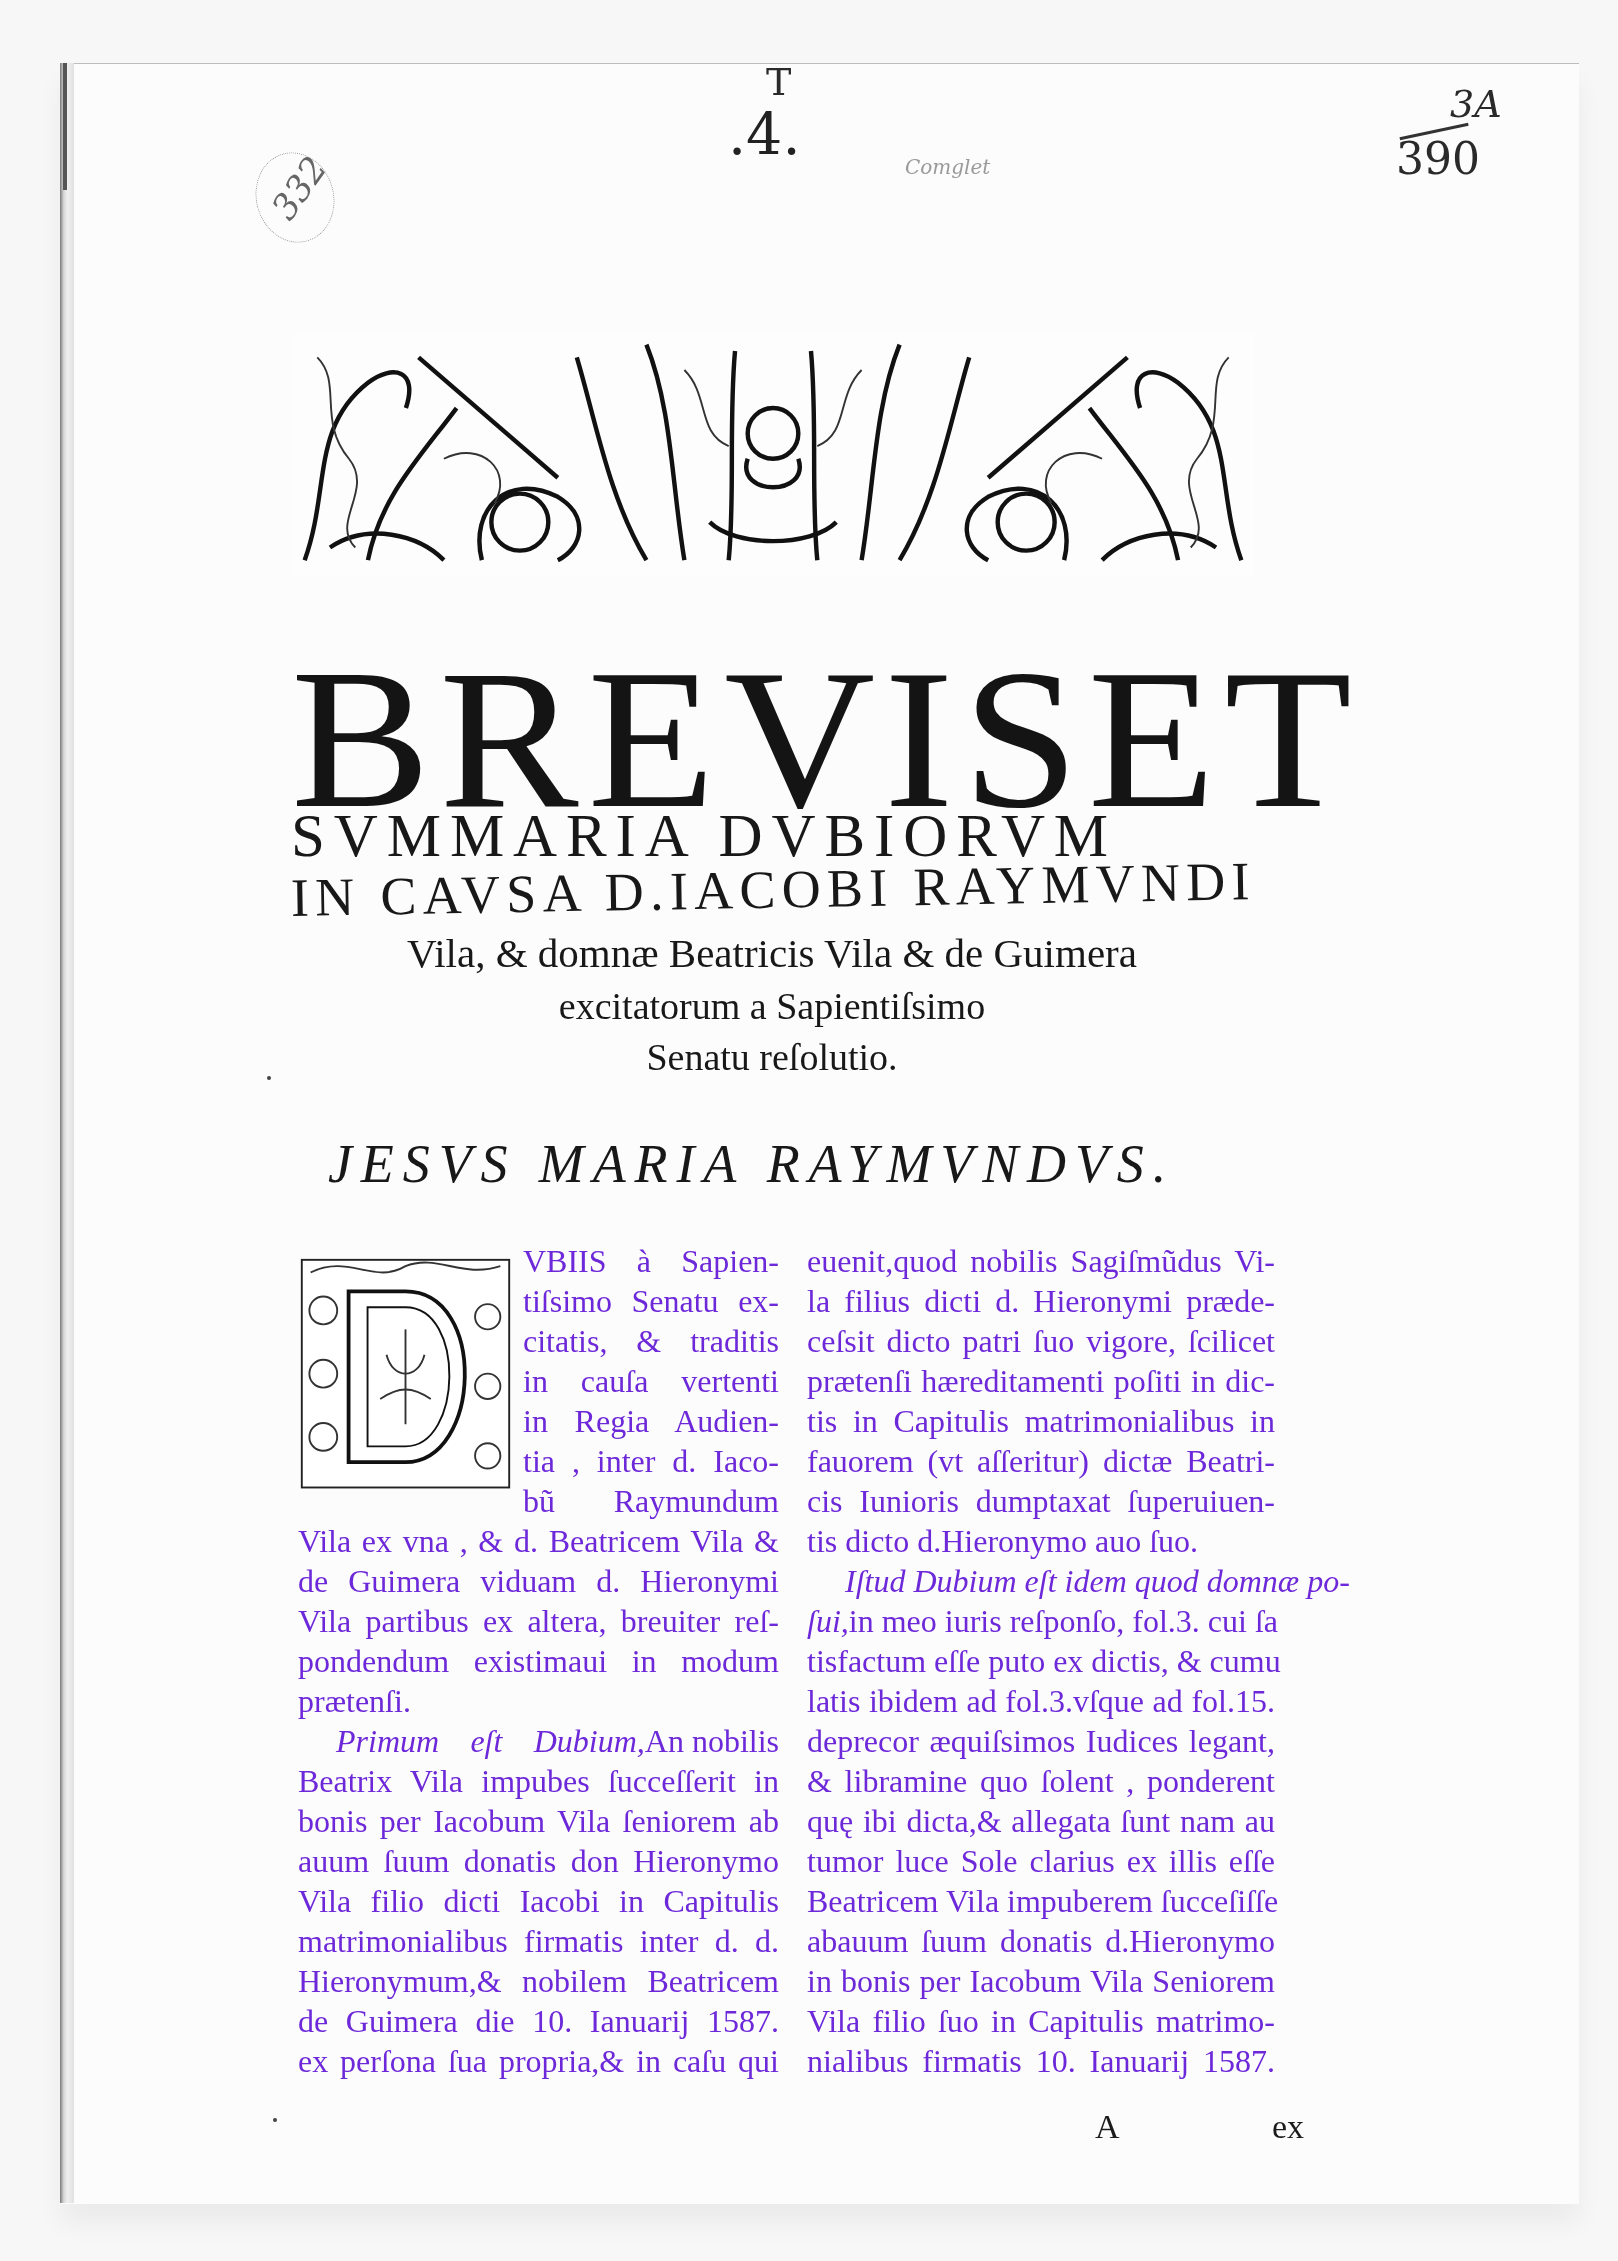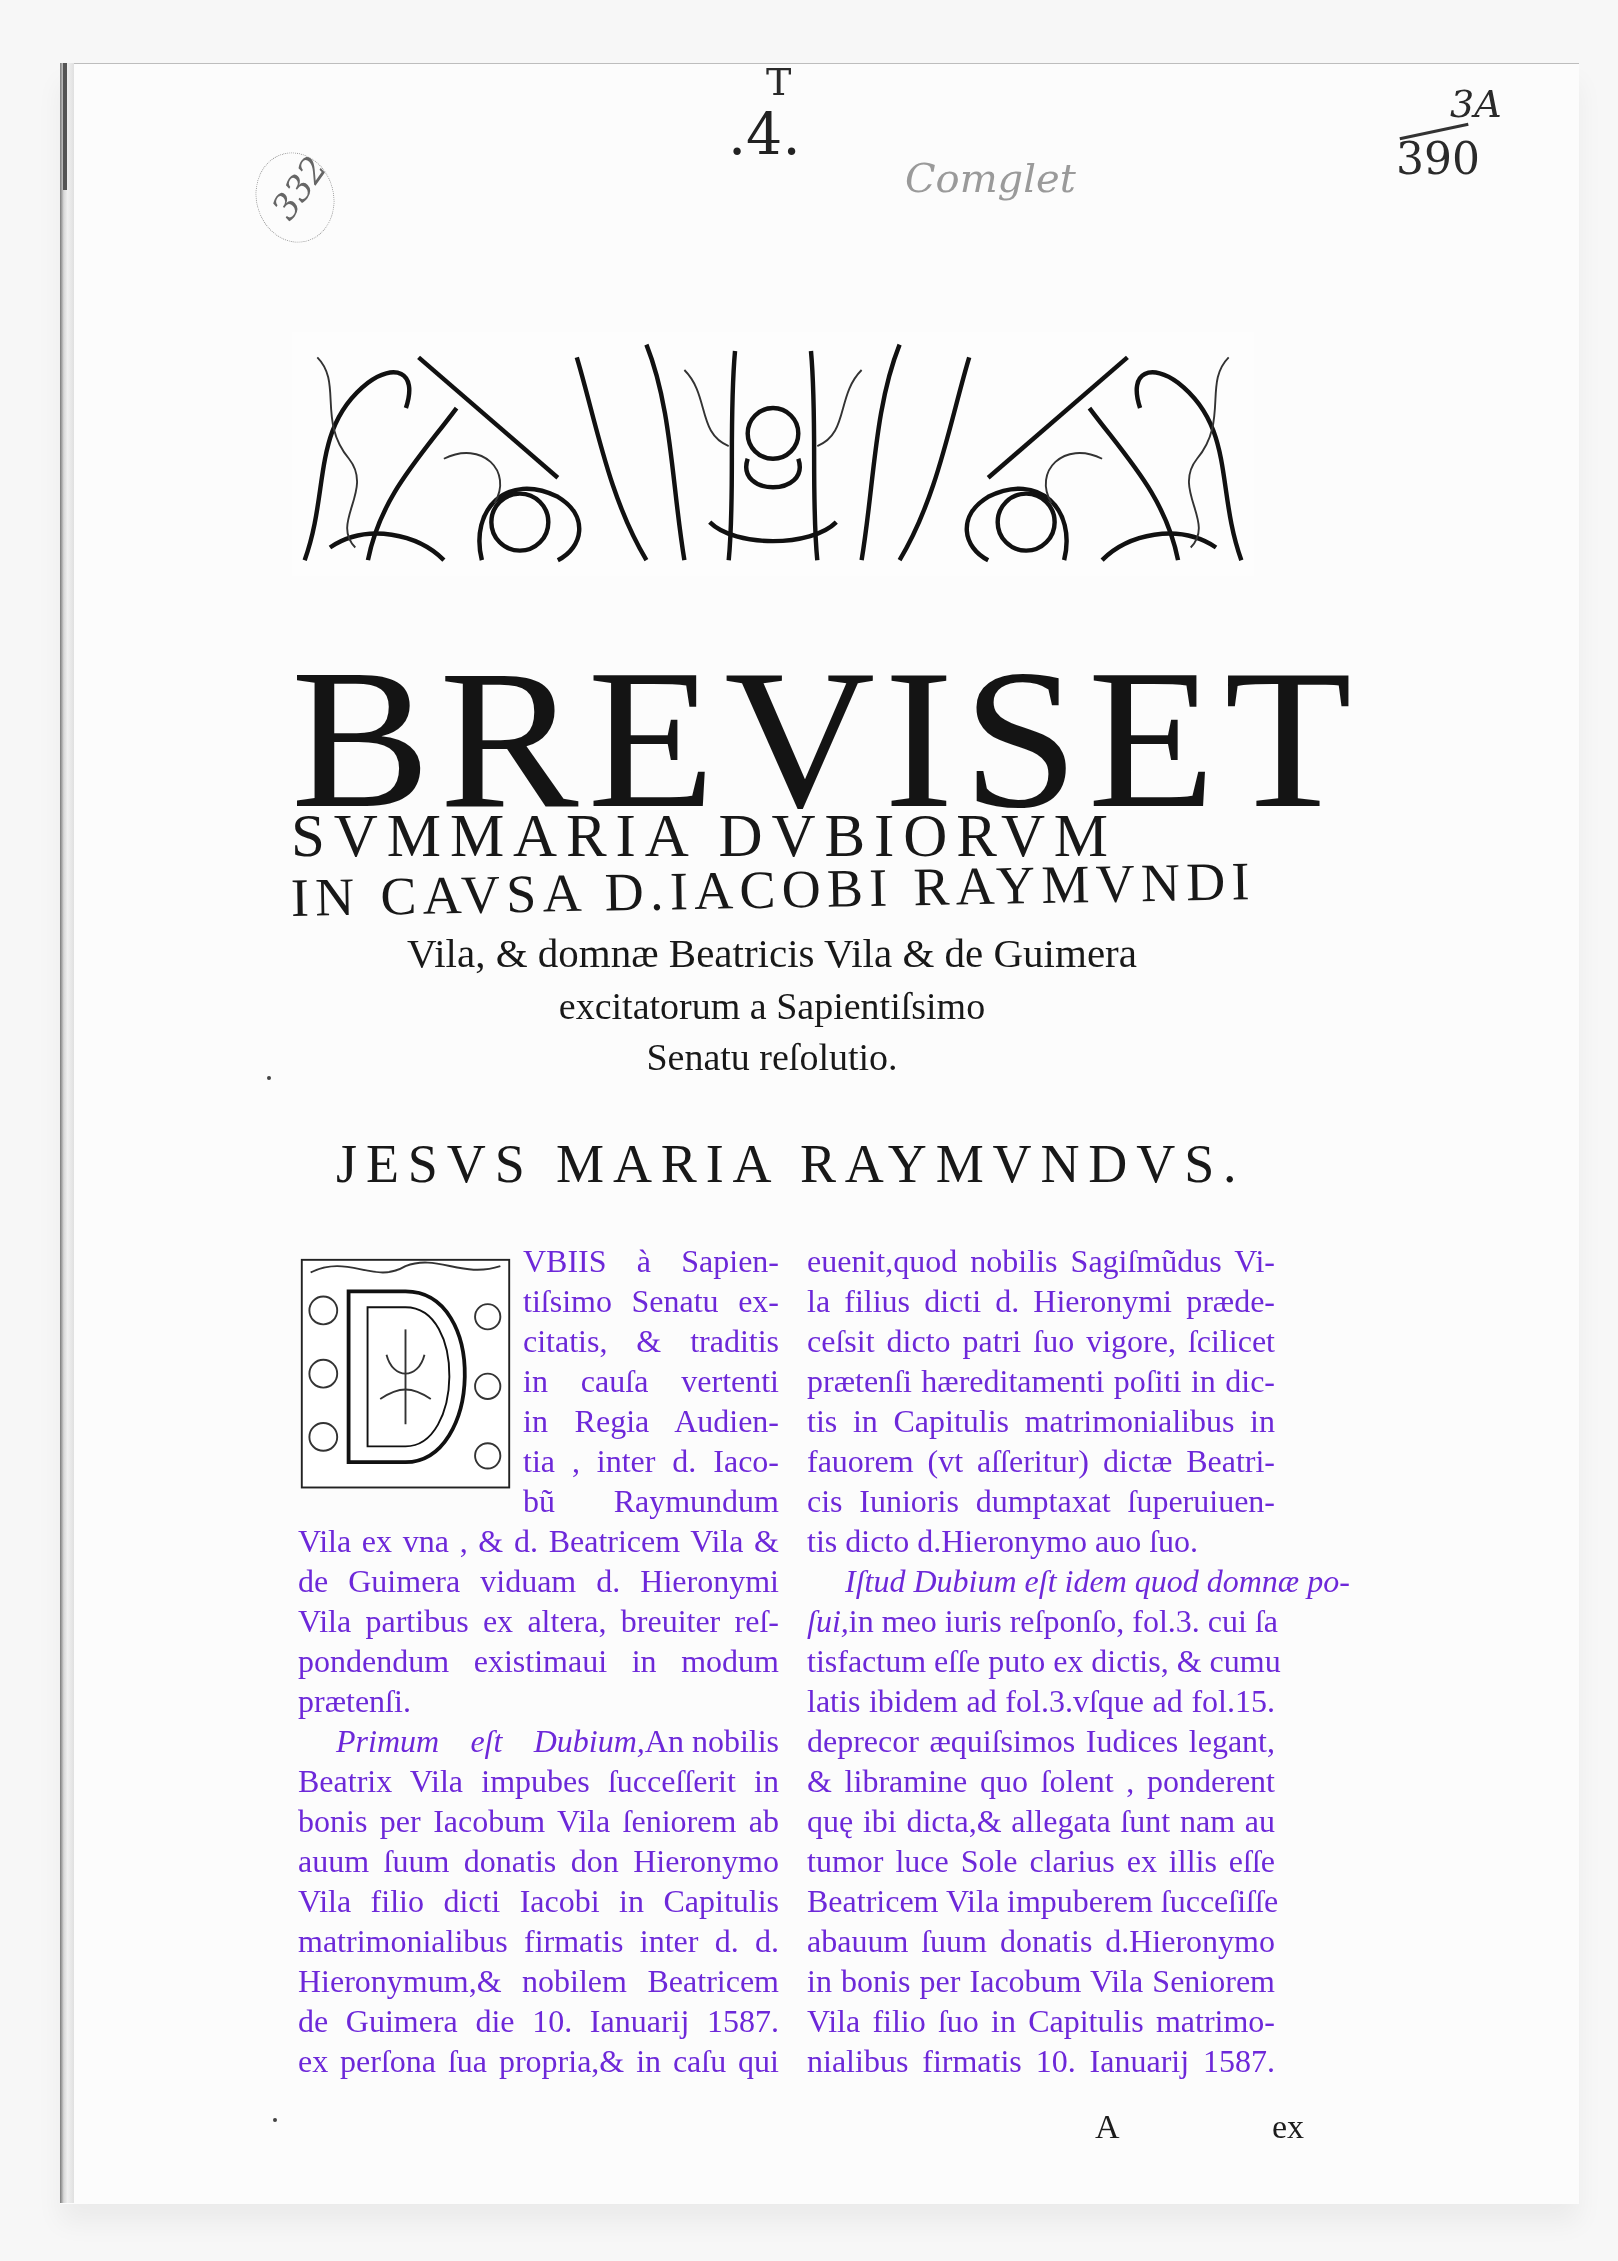--- a/index.html
+++ b/index.html
@@ -43,22 +43,22 @@
     position:absolute; left:291px; width:988px;
     font-family:"Liberation Serif", serif; color:#181818; white-space:nowrap;
     text-align:center;
   }
   .t2 { top:801px; font-size:61px; letter-spacing:8.9px; text-align:left; }
   .t3 { top:867px; font-size:54px; letter-spacing:6.3px; text-align:left; transform:rotate(-1deg); transform-origin:left; }
   .t4 { top:929px; font-size:41px; left:329px; width:886px; }
   .t5 { top:984px; font-size:38px; left:329px; width:886px; }
   .t6 { top:1035px; font-size:38px; left:329px; width:886px; }
   .motto {
-    position:absolute; left:336px; top:1133px; width:950px;
-    font-family:"Liberation Serif", serif; font-size:54px;
+    position:absolute; left:328px; top:1133px; width:950px;
+    font-family:"Liberation Serif", serif; font-style:italic; font-size:54px;
     letter-spacing:8.9px; color:#181818; white-space:nowrap;
   }
   .col {
     position:absolute; top:1241px;
     font-family:"Liberation Serif", serif; font-size:32px; line-height:40px;
     color:#6d28d9;
   }
   .col-left { left:298px; width:481px; }
   .col-right { left:807px; width:468px; }
   .line { display:block; white-space:nowrap; text-align:justify; text-align-last:justify; height:40px; }
@@ -81,21 +81,21 @@
 </style>
 </head>
 <body>
 
 <div class="page"></div>
 <div class="binding"></div>
 <div class="binding-dark"></div>
 
 <div class="hw" style="left:766px; top:60px; font-size:38px; font-style:normal;">T</div>
 <div class="hw" style="left:728px; top:101px; font-size:57px; font-style:normal; color:#222;">.4.</div>
-<div class="hw" style="left:905px; top:155px; font-size:40px; color:#9a9a9a;">Comglet</div>
+<div class="hw" style="left:905px; top:155px; font-size:20px; color:#9a9a9a;">Comglet</div>
 <div class="hw-circle"></div>
 <div class="hw" style="left:266px; top:168px; font-size:35px; color:#666; transform:rotate(-55deg);">332</div>
 <div class="hw" style="left:1450px; top:82px; font-size:38px;">3A</div>
 <div class="hw" style="left:1396px; top:133px; font-size:44px; font-style:normal;">390</div>
 <div style="position:absolute; left:1399px; top:130px; width:70px; height:2.5px; background:#333; transform:rotate(-12deg);"></div>
 
 <div class="banner">
   <svg viewBox="0 0 1520 385" preserveAspectRatio="none">
     <rect x="0" y="0" width="1520" height="385" fill="#fdfdfd"></rect>
     <g fill="none" stroke="#111" stroke-width="7">

